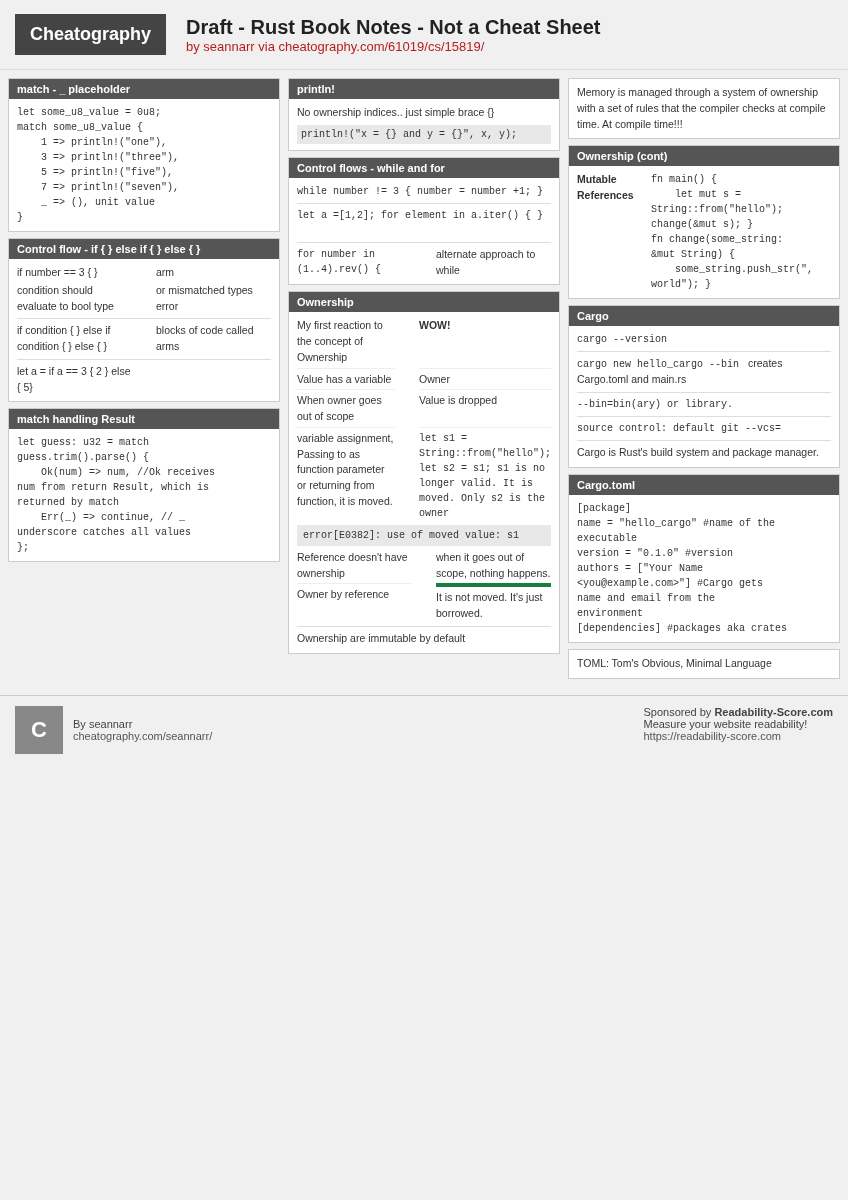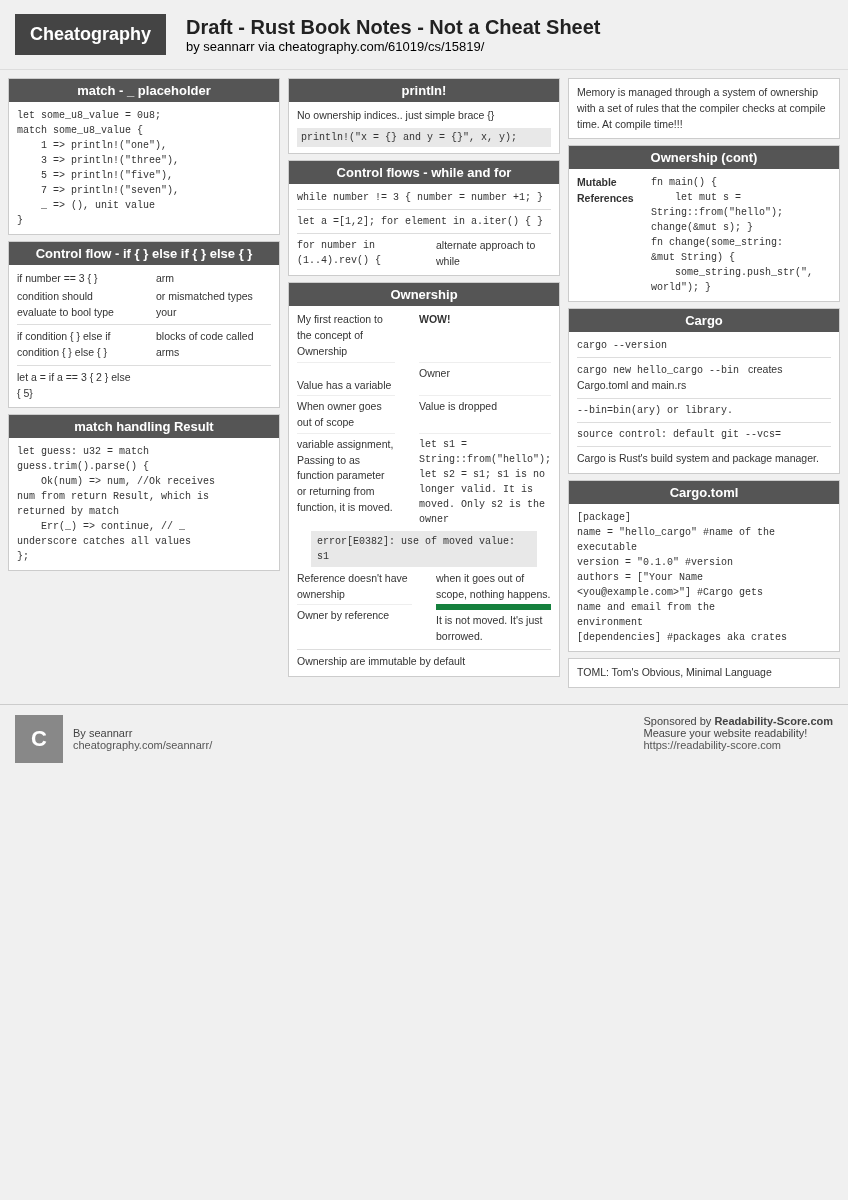--- a/index.html
+++ b/index.html
@@ -29,21 +29,21 @@
       min-width: 140px;
       text-align: center;
     }
     .header-title h1 {
       font-size: 20px;
       font-weight: bold;
       color: #222;
     }
     .header-title p {
       font-size: 13px;
-      color: #000000;
+      color: #b91c1c;
     }
 
     
     .content {
       display: flex;
       gap: 8px;
       padding: 8px;
     }
 
     .column {
@@ -57,22 +57,21 @@
     .section {
       background: #fff;
       border: 1px solid #ccc;
     }
 
     .section-header {
       background: #777;
       color: white;
       padding: 4px 8px;
       font-weight: bold;
-      font-size: 13px;
-      text-align: center;
+      font-size: 11px;
     }
 
     .section-header.dark {
       background: #555;
     }
 
     .section-body {
       padding: 6px 8px;
       font-size: 10.5px;
       color: #333;
@@ -130,21 +129,21 @@
       display: flex;
       align-items: center;
       justify-content: center;
     }
 
     .error-line {
       background: #e8e8e8;
       padding: 3px 6px;
       font-family: 'Courier New', monospace;
       font-size: 10px;
-      margin: 4px 14px;
+      margin: 4px 0;
     }
 
     .sep {
       border-top: 1px solid #ddd;
       margin: 4px 0;
     }
   </style>
 </head>
 <body>
 
@@ -180,21 +179,21 @@
 
     <div class="section">
       <div class="section-header dark">
         <span>Control flow - if { } else if { } else { }</span>
       </div>
       <div class="section-body">
         <div class="table-2col">
           <div class="left">if number == 3 { }</div>
           <div class="right">arm</div>
           <div class="left">condition should evaluate to bool type</div>
-          <div class="right">or mismatched types your</div>
+          <div class="right">or mismatched types error</div>
         </div>
         <div class="sep"></div>
         <div class="table-2col">
           <div class="left">if condition { } else if condition { } else { }</div>
           <div class="right">blocks of code called arms</div>
         </div>
         <div class="sep"></div>
         <div class="table-2col">
           <div class="left">let a = if a == 3 { 2 } else { 5}</div>
         </div>
@@ -231,50 +230,50 @@
       </div>
     </div>
 
     <div class="section">
       <div class="section-header dark">
         <span>Control flows - while and for</span>
       </div>
       <div class="section-body">
         <div class="code-block" style="margin-bottom:4px;">while number != 3 { number = number +1; }</div>
         <div class="sep"></div>
-        <div class="code-block" style="margin-bottom:4px;">let a =[1,2]; for element in a.iter() { }</div>
+        <div class="code-block" style="margin-bottom:19px;">let a =[1,2]; for element in a.iter() { }</div>
         <div class="sep"></div>
         <div class="table-2col">
           <div class="left code-block">for number in (1..4).rev() {</div>
           <div class="right">alternate approach to while</div>
         </div>
       </div>
     </div>
 
     <div class="section">
       <div class="section-header dark">
         <span>Ownership</span>
       </div>
       <div class="section-body">
         <div class="table-2col">
           <div class="left">My first reaction to the concept of Ownership</div>
           <div class="right bold">WOW!</div>
-          <div style="border-top:1px solid #eee;padding-top:15px;" class="left">Value has a variable</div>
+          <div style="border-top:1px solid #eee;padding-top:3px;" class="left">Value has a variable</div>
           <div style="border-top:1px solid #eee;padding-top:3px;" class="right">Owner</div>
           <div style="border-top:1px solid #eee;padding-top:3px;" class="left">When owner goes out of scope</div>
           <div style="border-top:1px solid #eee;padding-top:3px;" class="right">Value is dropped</div>
           <div style="border-top:1px solid #eee;padding-top:3px;" class="left">variable assignment, Passing to as function parameter or returning from function, it is moved.</div>
           <div style="border-top:1px solid #eee;padding-top:3px;" class="right code-block">let s1 = String::from("hello"); let s2 = s1; s1 is no longer valid. It is moved. Only s2 is the owner</div>
         </div>
         <div class="error-line">error[E0382]: use of moved value: s1</div>
         <div class="table-2col">
           <div class="left">Reference doesn't have ownership</div>
           <div class="right">when it goes out of scope, nothing happens.</div>
           <div style="border-top:1px solid #eee;padding-top:3px;" class="left">Owner by reference</div>
-          <div style="border-top:6px solid #15803d;padding-top:3px;" class="right">It is not moved. It's just borrowed.</div>
+          <div style="border-top:4px solid #15803d;padding-top:3px;" class="right">It is not moved. It's just borrowed.</div>
         </div>
         <div class="sep"></div>
         <div>Ownership are immutable by default</div>
       </div>
     </div>
 
   </div>
 
   <div class="column">
 

